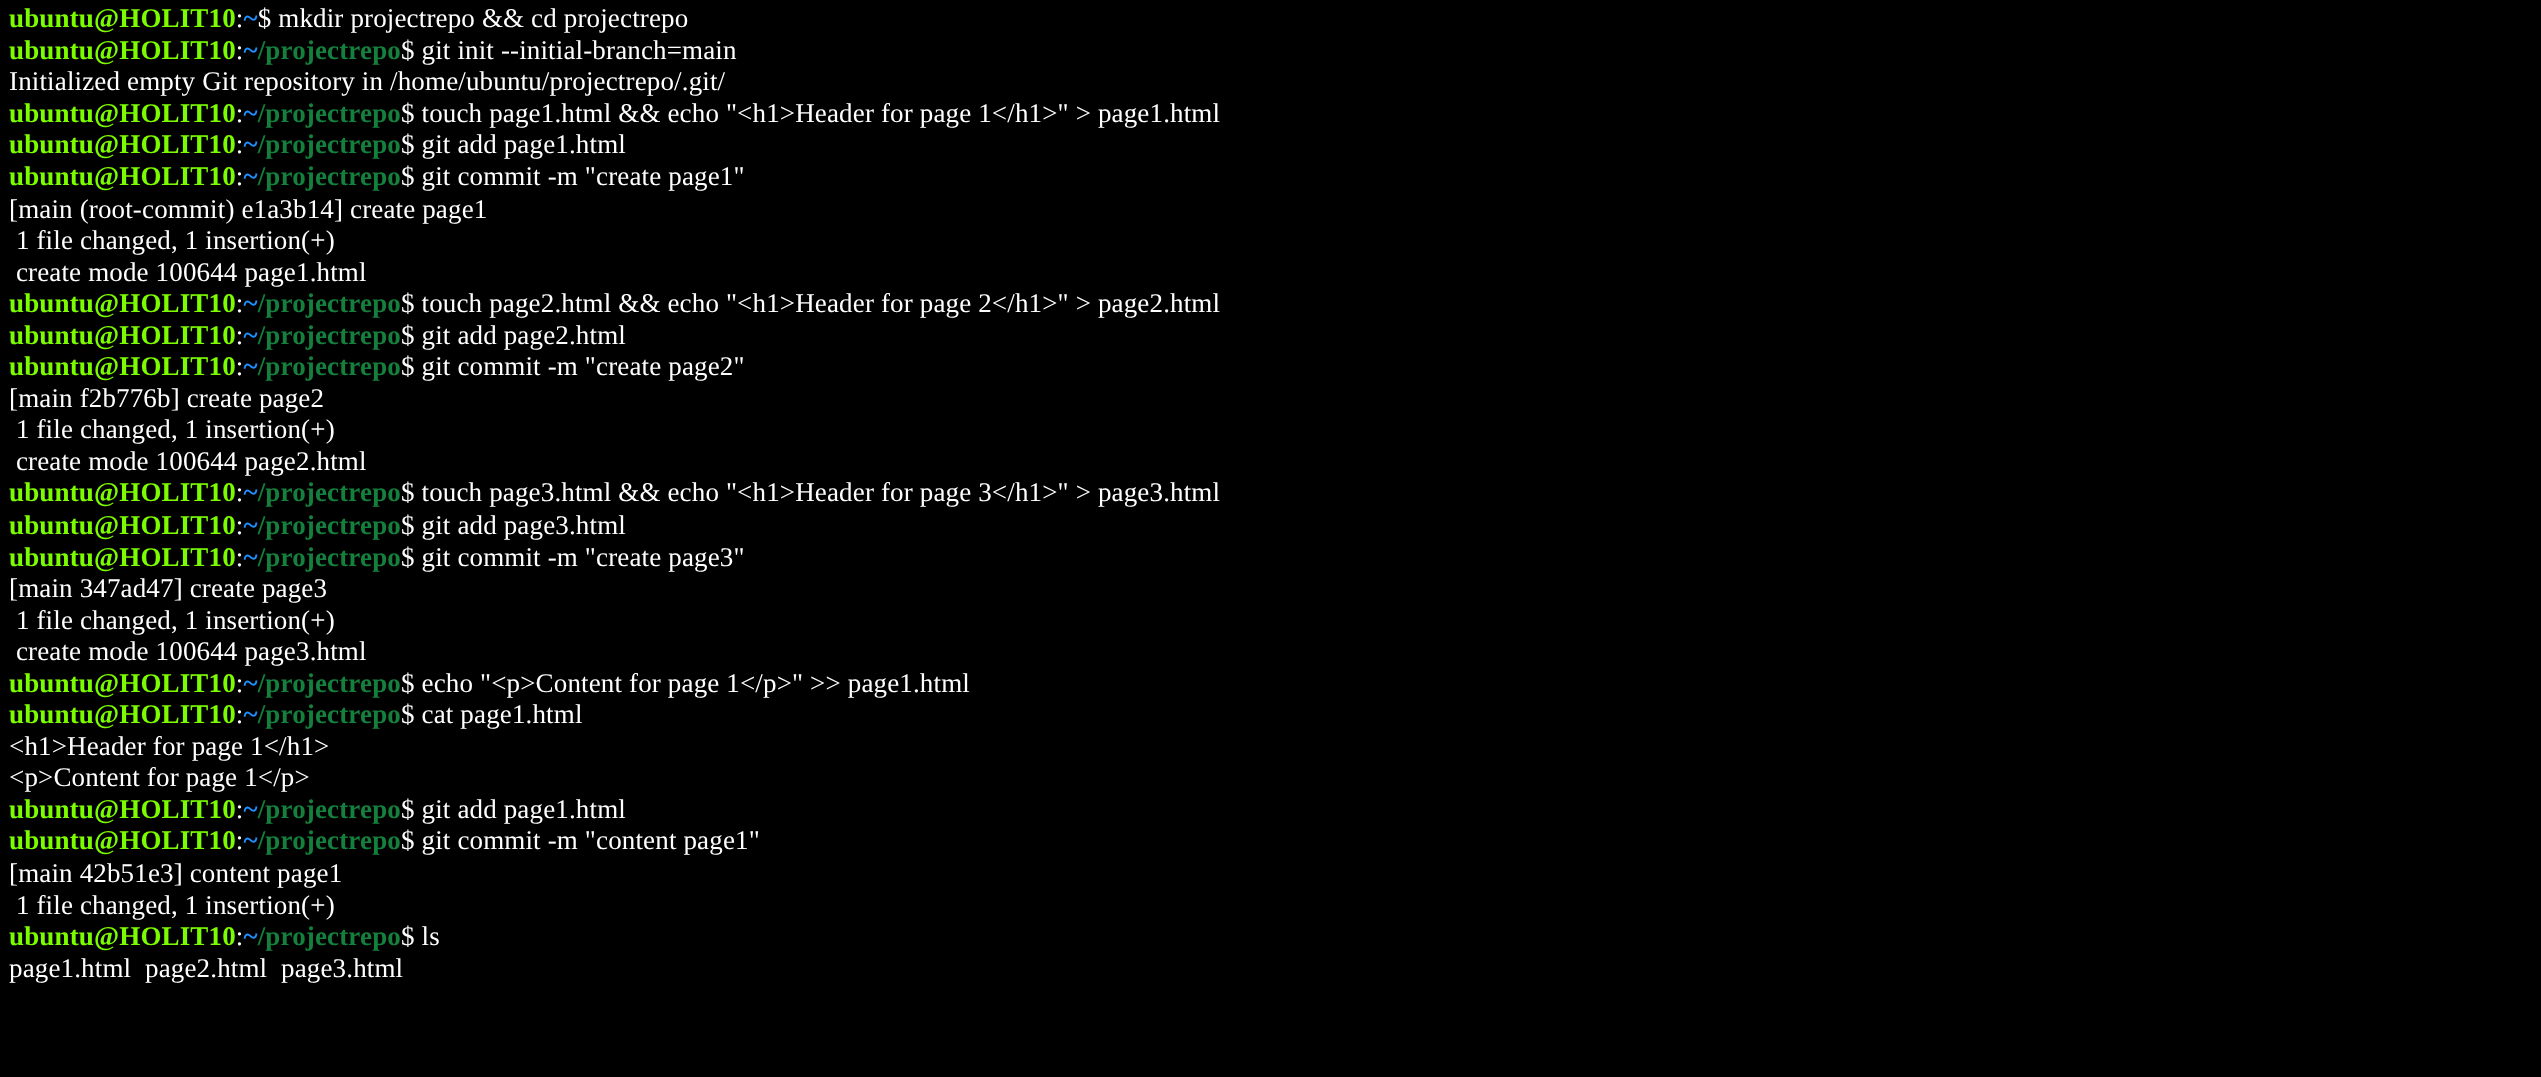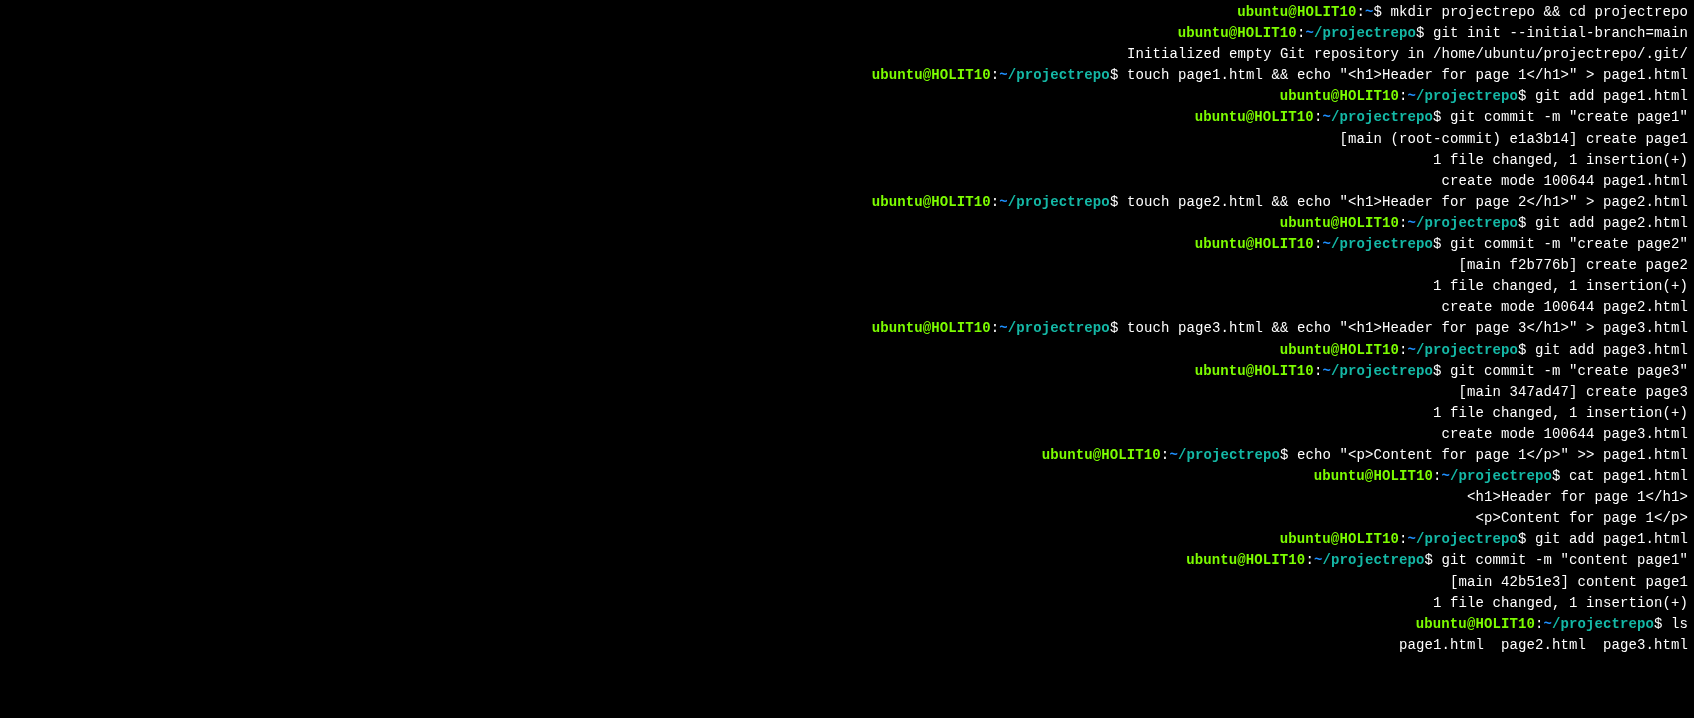--- a/index.html
+++ b/index.html
@@ -4,36 +4,35 @@
 <style>
   html, body {
     margin: 0;
     padding: 0;
     background: #000000;
     width: 1694px;
     height: 718px;
     overflow: hidden;
   }
   .terminal {
-    font-family: Liberation Mono, monospace;
-    font-size: 14px;
+    font-family: Liberation Serif, serif;
+    font-size: 18px;
     line-height: 21.1px;
     color: #ffffff;
     white-space: pre;
     padding: 2px 6px 0 6px;
     letter-spacing: 0.1px;
     font-weight: 500;
-    text-align: right;
   }
   .user { color: #7cfc00; font-weight: 600; }
   .host { color: #7cfc00; font-weight: 600; }
   .at   { color: #7cfc00; font-weight: 600; }
   .colon{ color: #ffffff; }
   .home { color: #1e90ff; font-weight: 600; }
-  .path { color: #14b8a6; font-weight: 600; }
+  .path { color: #15803d; font-weight: 600; }
   .dollar{ color: #ffffff; }
   .cmd  { color: #ffffff; }
   .out  { color: #ffffff; margin-top: 36px; }
 </style>
 </head>
 <body>
 
 <div class="terminal" id="terminal"><div><span><span class="user">ubuntu</span><span class="at">@</span><span class="host">HOLIT10</span><span class="colon">:</span><span class="home">~</span><span class="dollar">$ </span></span><span class="cmd">mkdir projectrepo &amp;&amp; cd projectrepo</span></div><div><span><span class="user">ubuntu</span><span class="at">@</span><span class="host">HOLIT10</span><span class="colon">:</span><span class="home">~</span><span class="path">/projectrepo</span><span class="dollar">$ </span></span><span class="cmd">git init --initial-branch=main</span></div><div><span class="out">Initialized empty Git repository in /home/ubuntu/projectrepo/.git/</span></div><div><span><span class="user">ubuntu</span><span class="at">@</span><span class="host">HOLIT10</span><span class="colon">:</span><span class="home">~</span><span class="path">/projectrepo</span><span class="dollar">$ </span></span><span class="cmd">touch page1.html &amp;&amp; echo "&lt;h1&gt;Header for page 1&lt;/h1&gt;" &gt; page1.html</span></div><div><span><span class="user">ubuntu</span><span class="at">@</span><span class="host">HOLIT10</span><span class="colon">:</span><span class="home">~</span><span class="path">/projectrepo</span><span class="dollar">$ </span></span><span class="cmd">git add page1.html</span></div><div><span><span class="user">ubuntu</span><span class="at">@</span><span class="host">HOLIT10</span><span class="colon">:</span><span class="home">~</span><span class="path">/projectrepo</span><span class="dollar">$ </span></span><span class="cmd">git commit -m "create page1"</span></div><div><span class="out">[main (root-commit) e1a3b14] create page1</span></div><div><span class="out"> 1 file changed, 1 insertion(+)</span></div><div><span class="out"> create mode 100644 page1.html</span></div><div><span><span class="user">ubuntu</span><span class="at">@</span><span class="host">HOLIT10</span><span class="colon">:</span><span class="home">~</span><span class="path">/projectrepo</span><span class="dollar">$ </span></span><span class="cmd">touch page2.html &amp;&amp; echo "&lt;h1&gt;Header for page 2&lt;/h1&gt;" &gt; page2.html</span></div><div><span><span class="user">ubuntu</span><span class="at">@</span><span class="host">HOLIT10</span><span class="colon">:</span><span class="home">~</span><span class="path">/projectrepo</span><span class="dollar">$ </span></span><span class="cmd">git add page2.html</span></div><div><span><span class="user">ubuntu</span><span class="at">@</span><span class="host">HOLIT10</span><span class="colon">:</span><span class="home">~</span><span class="path">/projectrepo</span><span class="dollar">$ </span></span><span class="cmd">git commit -m "create page2"</span></div><div><span class="out">[main f2b776b] create page2</span></div><div><span class="out"> 1 file changed, 1 insertion(+)</span></div><div><span class="out"> create mode 100644 page2.html</span></div><div><span><span class="user">ubuntu</span><span class="at">@</span><span class="host">HOLIT10</span><span class="colon">:</span><span class="home">~</span><span class="path">/projectrepo</span><span class="dollar">$ </span></span><span class="cmd">touch page3.html &amp;&amp; echo "&lt;h1&gt;Header for page 3&lt;/h1&gt;" &gt; page3.html</span></div><div><span><span class="user">ubuntu</span><span class="at">@</span><span class="host">HOLIT10</span><span class="colon">:</span><span class="home">~</span><span class="path">/projectrepo</span><span class="dollar">$ </span></span><span class="cmd">git add page3.html</span></div><div><span><span class="user">ubuntu</span><span class="at">@</span><span class="host">HOLIT10</span><span class="colon">:</span><span class="home">~</span><span class="path">/projectrepo</span><span class="dollar">$ </span></span><span class="cmd">git commit -m "create page3"</span></div><div><span class="out">[main 347ad47] create page3</span></div><div><span class="out"> 1 file changed, 1 insertion(+)</span></div><div><span class="out"> create mode 100644 page3.html</span></div><div><span><span class="user">ubuntu</span><span class="at">@</span><span class="host">HOLIT10</span><span class="colon">:</span><span class="home">~</span><span class="path">/projectrepo</span><span class="dollar">$ </span></span><span class="cmd">echo "&lt;p&gt;Content for page 1&lt;/p&gt;" &gt;&gt; page1.html</span></div><div><span><span class="user">ubuntu</span><span class="at">@</span><span class="host">HOLIT10</span><span class="colon">:</span><span class="home">~</span><span class="path">/projectrepo</span><span class="dollar">$ </span></span><span class="cmd">cat page1.html</span></div><div><span class="out">&lt;h1&gt;Header for page 1&lt;/h1&gt;</span></div><div><span class="out">&lt;p&gt;Content for page 1&lt;/p&gt;</span></div><div><span><span class="user">ubuntu</span><span class="at">@</span><span class="host">HOLIT10</span><span class="colon">:</span><span class="home">~</span><span class="path">/projectrepo</span><span class="dollar">$ </span></span><span class="cmd">git add page1.html</span></div><div><span><span class="user">ubuntu</span><span class="at">@</span><span class="host">HOLIT10</span><span class="colon">:</span><span class="home">~</span><span class="path">/projectrepo</span><span class="dollar">$ </span></span><span class="cmd">git commit -m "content page1"</span></div><div><span class="out">[main 42b51e3] content page1</span></div><div><span class="out"> 1 file changed, 1 insertion(+)</span></div><div><span><span class="user">ubuntu</span><span class="at">@</span><span class="host">HOLIT10</span><span class="colon">:</span><span class="home">~</span><span class="path">/projectrepo</span><span class="dollar">$ </span></span><span class="cmd">ls</span></div><div><span class="out">page1.html  page2.html  page3.html</span></div></div>
 
 </body></html>

